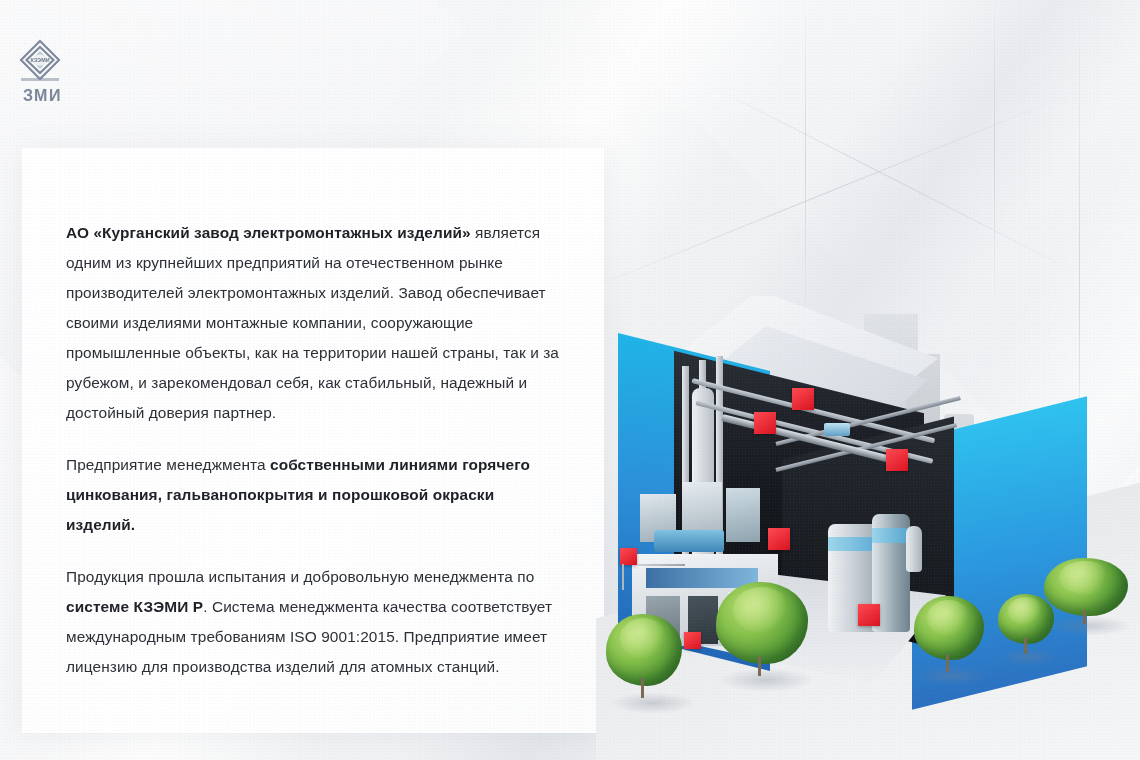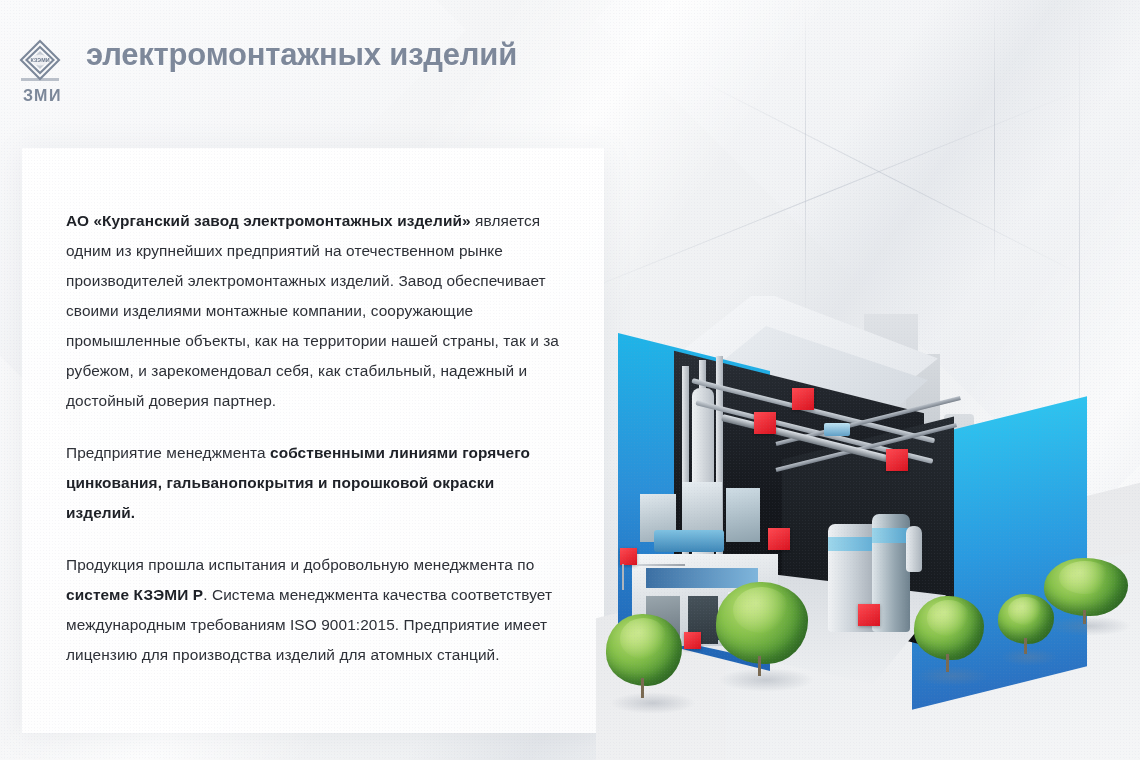--- a/index.html
+++ b/index.html
@@ -77,21 +77,21 @@
     padding:52px 44px 0 44px;
   }
   .para{
     color:#2c2f36;
     font-size:15.4px;
     line-height:1.95;
     letter-spacing:.1px;
   }
   .para + .para{ margin-top:22px; }
   .para b{ font-weight:bold; color:#1d2026; }
-  #p1{ margin-top:6px; }
+  #p1{ margin-top:18px; }
 
   
   #illo{
     position:absolute; left:596px; top:296px;
     width:544px; height:464px;
     overflow:hidden;
   }
   .gnd{
     position:absolute; left:-10px; top:250px; width:600px; height:240px;
     background:linear-gradient(180deg,#e9eaec,#f3f4f5);
@@ -249,21 +249,20 @@
         <g fill="#7b8799" font-family="'Liberation Sans',sans-serif" font-size="16" font-weight="bold">
           <text x="7" y="63">З</text>
           <text x="18" y="63">М</text>
           <text x="33" y="63">И</text>
         </g>
         <rect x="5" y="40" width="38" height="3" fill="#7b8799" opacity=".5"></rect>
       </svg>
     </div>
 
     <h1 id="title">
-      <span class="tl">электромонтажных изделий</span>
     </h1>
   </div>
 
   <div id="card">
 
     <p class="para" id="p1"><b>АО «Курганский завод электромонтажных изделий»</b><span> является одним из крупнейших предприятий на отечественном рынке производителей электромонтажных изделий. Завод обеспечивает своими изделиями монтажные компании, сооружающие промышленные объекты, как на территории нашей страны, так и за рубежом, и зарекомендовал себя, как стабильный, надежный и достойный доверия партнер.</span></p>
 
     <p class="para"><span>Предприятие менеджмента </span><b>собственными линиями горячего цинкования, гальванопокрытия и порошковой окраски изделий.</b></p>
 
     <p class="para"><span>Продукция прошла испытания и добровольную менеджмента по </span><b>системе КЗЭМИ Р</b><span>. Система менеджмента качества соответствует международным требованиям ISO 9001:2015. Предприятие имеет лицензию для производства изделий для атомных станций.</span></p>

